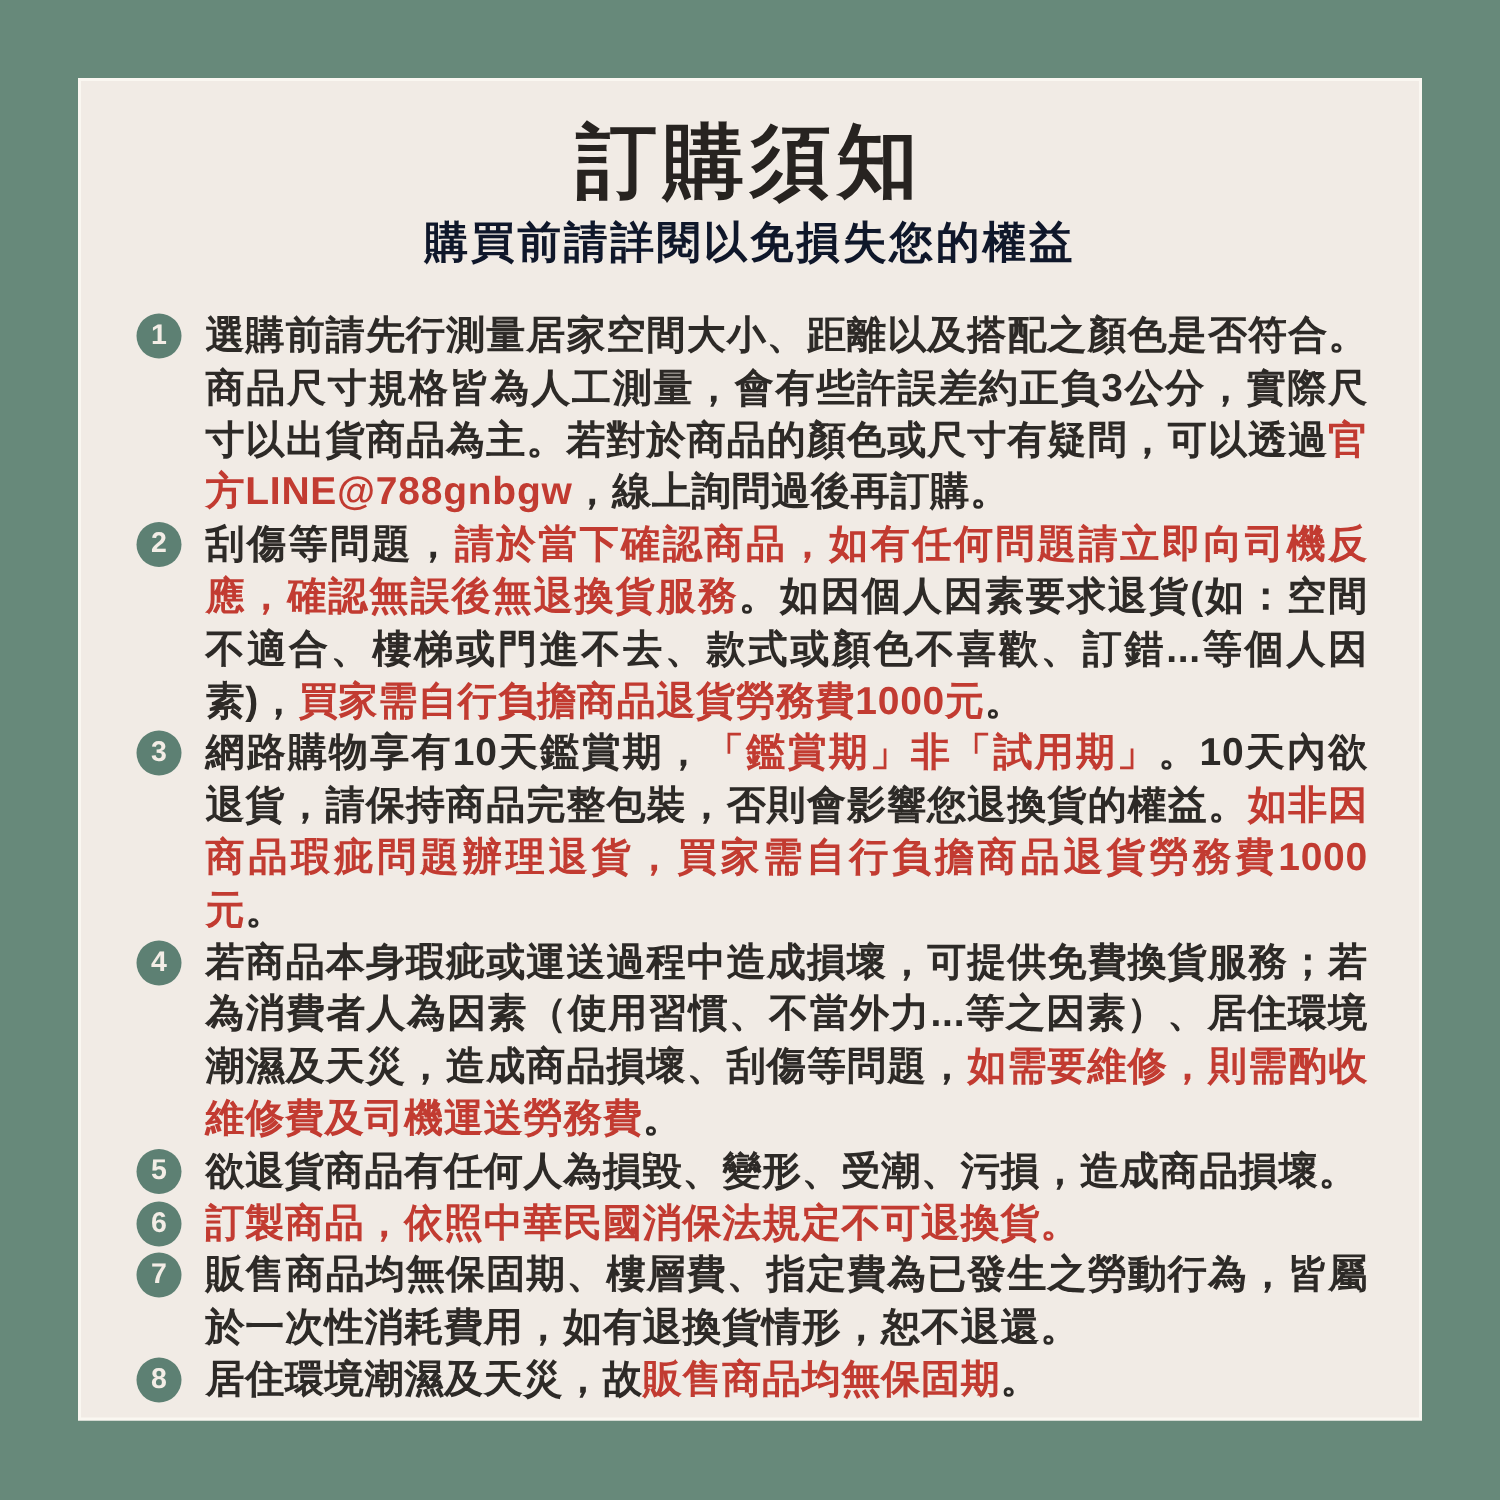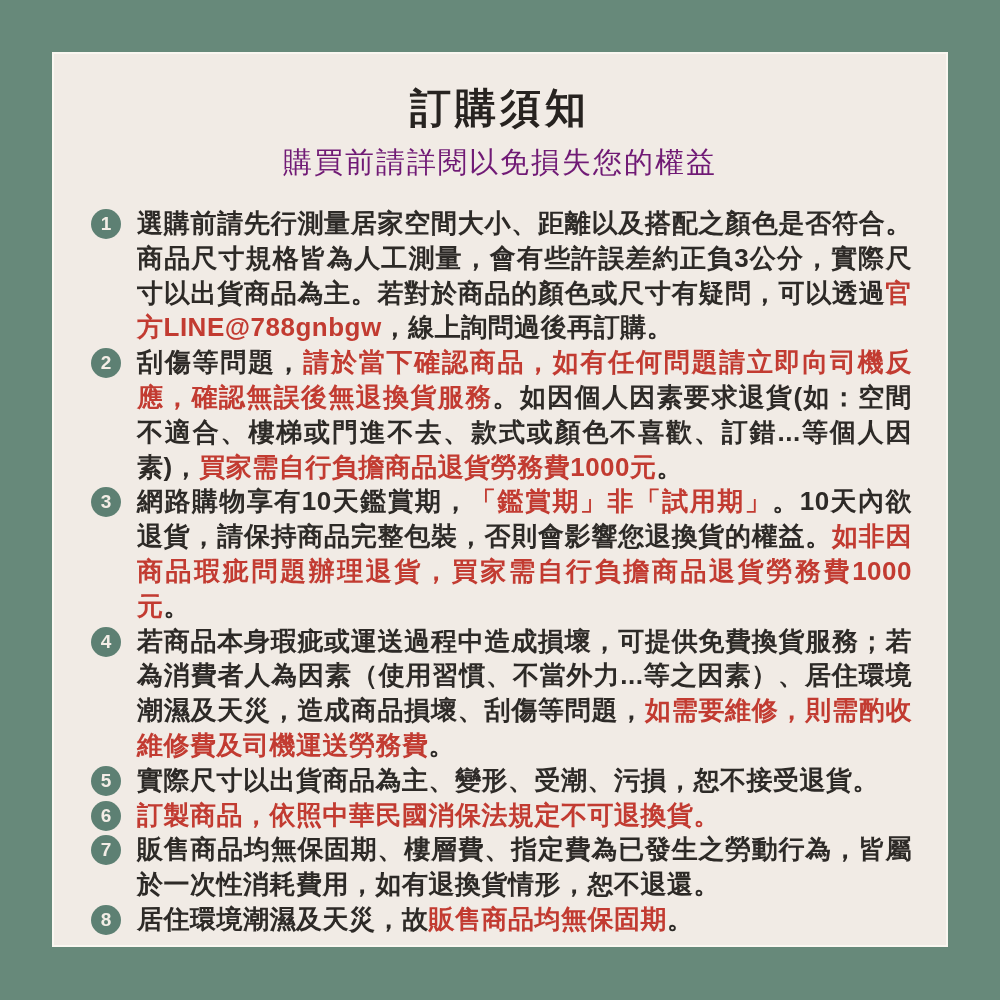--- a/index.html
+++ b/index.html
@@ -17,34 +17,34 @@
     position: absolute;
     top: 52px; left: 52px; right: 52px; bottom: 53px;
     background: #f1ebe5;
     border: 2px solid #faf7f1;
     box-sizing: border-box;
     overflow: hidden;
   }
   .title {
     margin: 30px 0 0 0;
     text-align: center;
-    font-size: 41px;
+    font-size: 54px;
     line-height: 48px;
     font-weight: bold;
     letter-spacing: 4px;
     color: #272320;
   }
   .subtitle {
     margin: 13px 0 0 0;
     text-align: center;
     font-size: 29px;
     line-height: 34px;
-    font-weight: normal;
+    font-weight: bold;
     letter-spacing: 2px;
-    color: #701a75;
+    color: #0f172a;
   }
   .list {
     margin: 27px 34px 0 37px;
   }
   .item {
     display: flex;
     align-items: flex-start;
   }
   .badge {
     flex: 0 0 30px;
@@ -91,21 +91,21 @@
         <div class="item">
           <span class="badge">3</span>
           <p class="txt"><span class="seg-dark">網路購物享有10天鑑賞期，</span><span class="seg-red">「鑑賞期」非「試用期」</span><span class="seg-dark">。10天內欲退貨，請保持商品完整包裝，否則會影響您退換貨的權益。</span><span class="seg-red">如非因商品瑕疵問題辦理退貨，買家需自行負擔商品退貨勞務費1000元</span><span class="seg-dark">。</span></p>
         </div>
         <div class="item">
           <span class="badge">4</span>
           <p class="txt"><span class="seg-dark">若商品本身瑕疵或運送過程中造成損壞，可提供免費換貨服務；若為消費者人為因素（使用習慣、不當外力...等之因素）、居住環境潮濕及天災，造成商品損壞、刮傷等問題，</span><span class="seg-red">如需要維修，則需酌收維修費及司機運送勞務費</span><span class="seg-dark">。</span></p>
         </div>
         <div class="item">
           <span class="badge">5</span>
-          <p class="txt"><span class="seg-dark">實際尺寸以出貨商品為主、變形、受潮、污損，恕不接受退貨。</span></p>
+          <p class="txt"><span class="seg-dark">欲退貨商品有任何人為損毀、變形、受潮、污損，造成商品損壞。</span></p>
         </div>
         <div class="item">
           <span class="badge">6</span>
           <p class="txt"><span class="seg-red">訂製商品，依照中華民國消保法規定不可退換貨。</span></p>
         </div>
         <div class="item">
           <span class="badge">7</span>
           <p class="txt"><span class="seg-dark">販售商品均無保固期、樓層費、指定費為已發生之勞動行為，皆屬於一次性消耗費用，如有退換貨情形，恕不退還。</span></p>
         </div>
         <div class="item">

